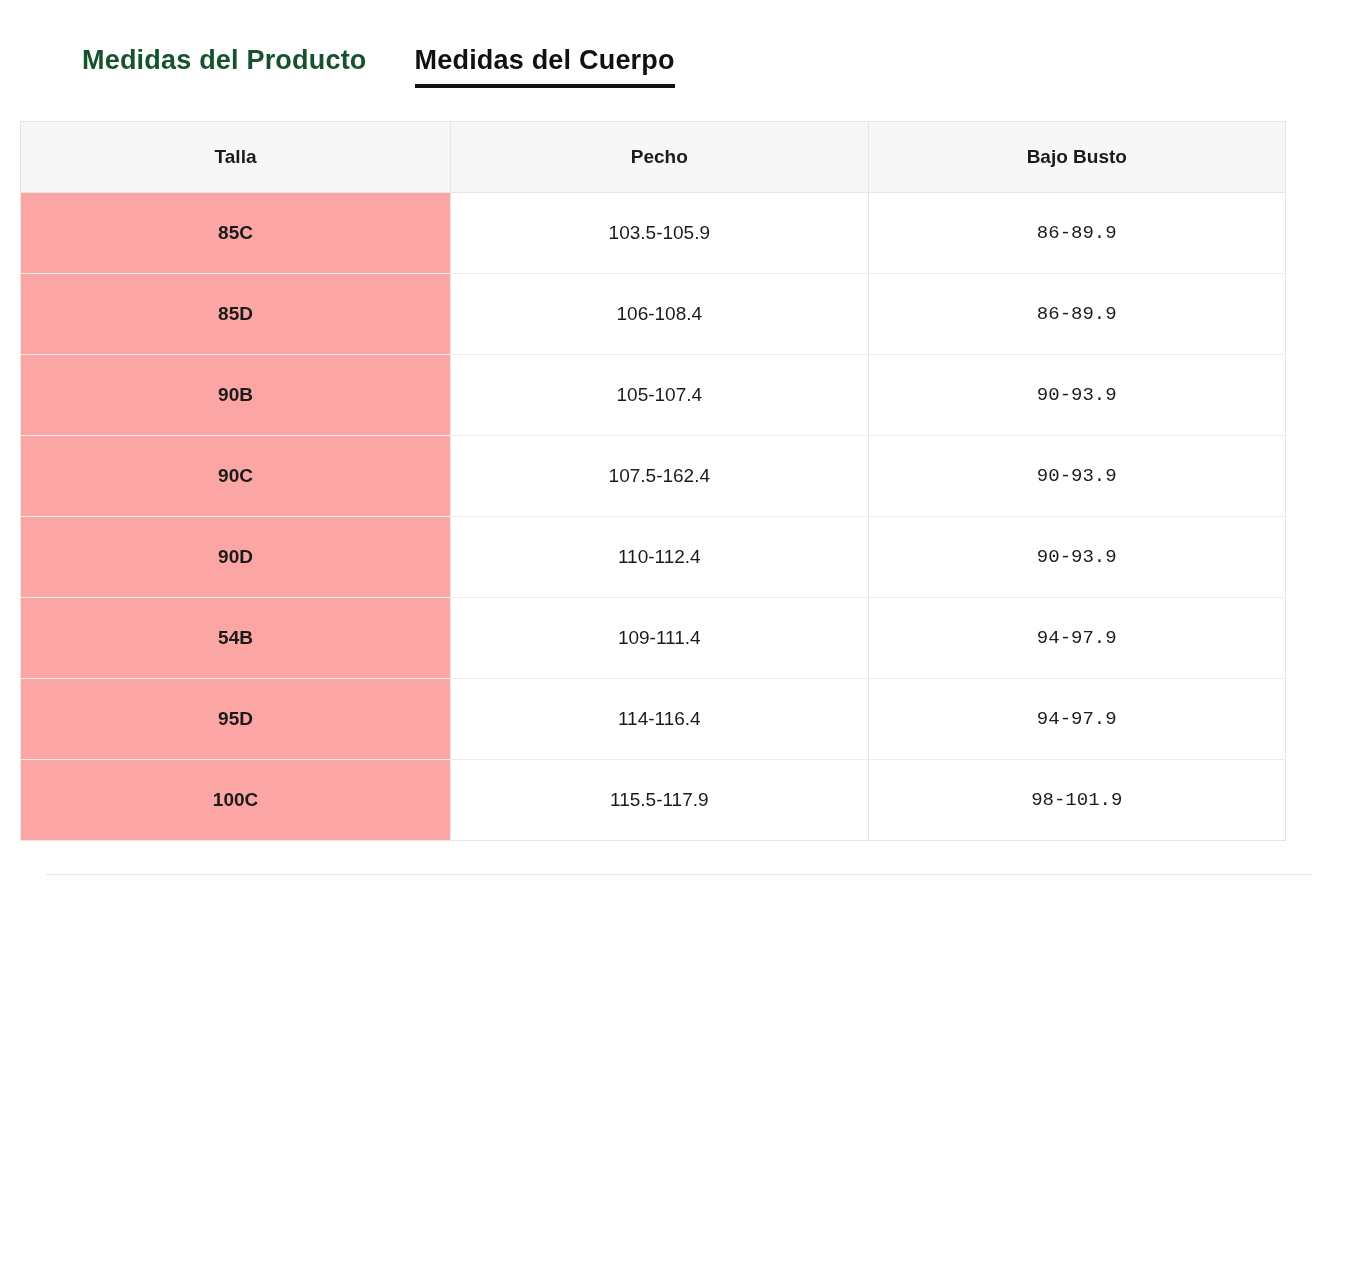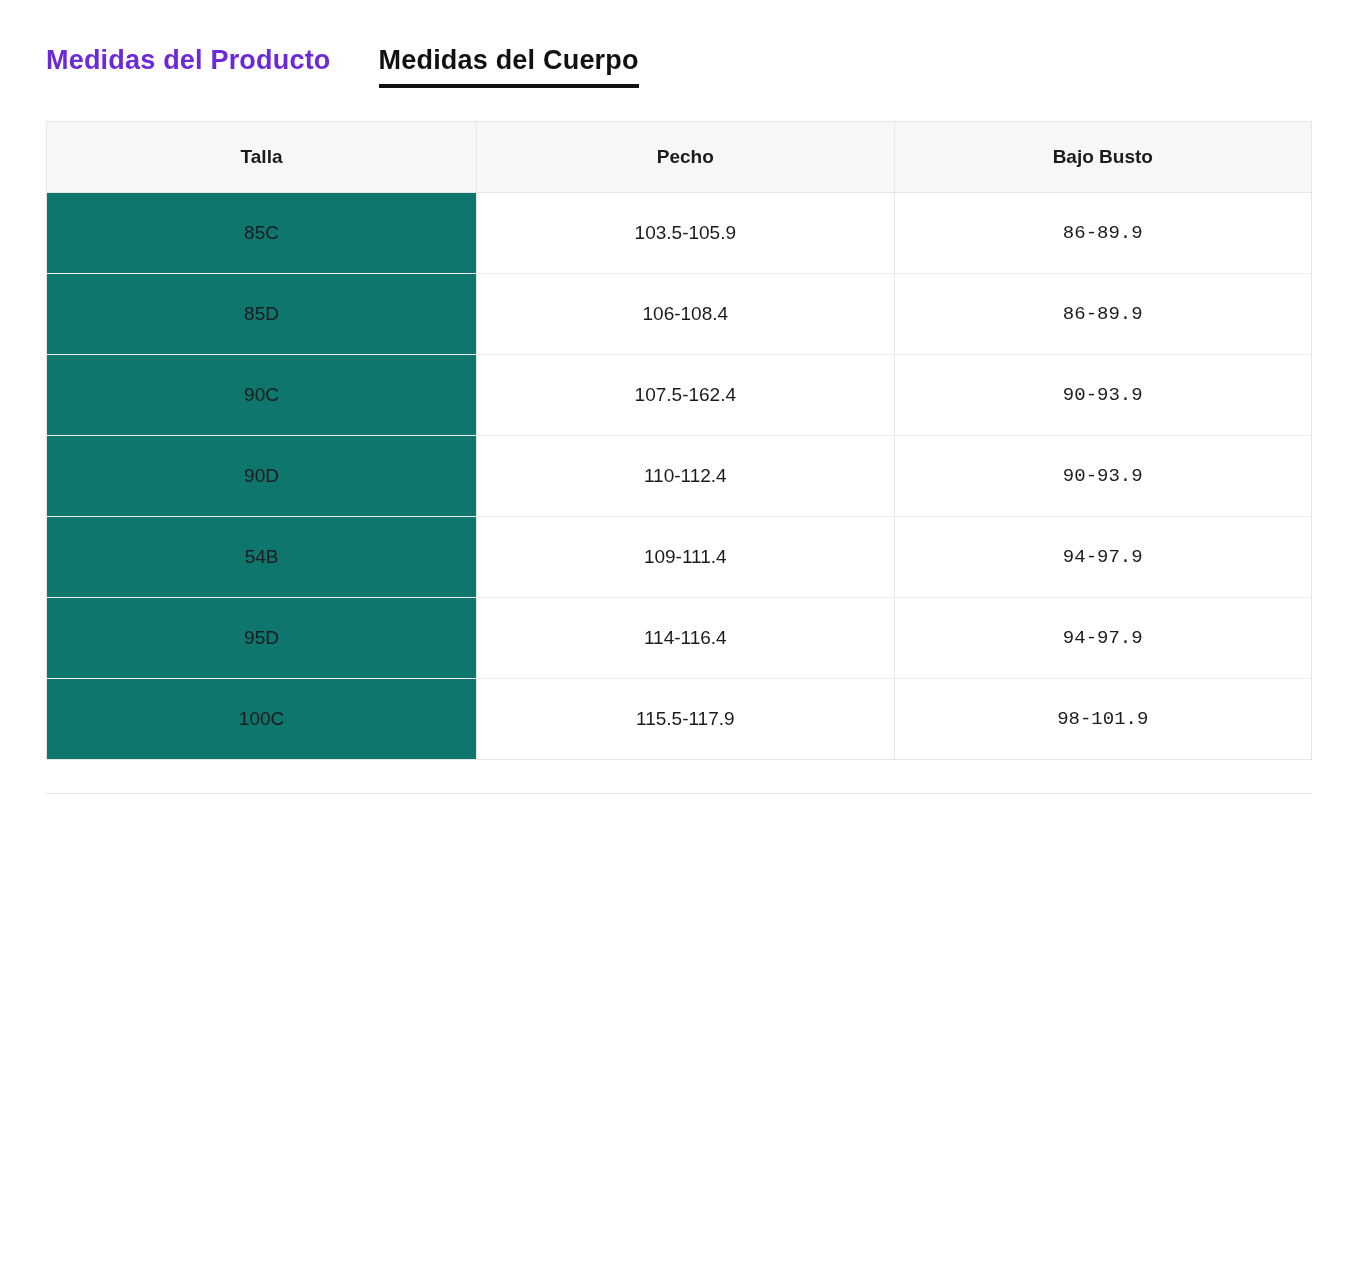--- a/index.html
+++ b/index.html
@@ -31,30 +31,31 @@
     font-size: 27px;
     font-weight: bold;
     letter-spacing: 0.2px;
     line-height: 1.2;
     padding-bottom: 8px;
     cursor: pointer;
     user-select: none;
     white-space: nowrap;
   }
   .tab.inactive {
-    color: #6d28d9;
+    color: #14532d;
     border-bottom: 4px solid transparent;
+    margin-left: 36px;
   }
   .tab.active {
     color: #111111;
     border-bottom: 4px solid #111111;
   }
   
   .table-wrap {
-    padding: 0 46px;
+    padding: 0 20px;
     box-sizing: border-box;
     margin-top: 33px;
   }
   table.size-table {
     width: 1266px;
     border-collapse: collapse;
     table-layout: fixed;
     border: 1px solid #e6e6e6;
   }
   table.size-table col.c0 { width: 34%; }
@@ -75,22 +76,22 @@
     font-size: 19px;
     text-align: center;
     padding: 29px 10px;
     border-right: 1px solid #e6e6e6;
     border-bottom: 1px solid #ededed;
     color: #1b1b1b;
   }
   table.size-table tbody td:last-child { border-right: none; font-family: Liberation Mono, monospace; }
   table.size-table tbody tr:last-child td { border-bottom: none; }
   table.size-table tbody td.talla {
-    background: #0f766e;
-    font-weight: normal;
+    background: #fca5a5;
+    font-weight: bold;
   }
   
   .footnote {
     padding: 0 46px;
     box-sizing: border-box;
     margin-top: 30px;
     font-size: 19px;
     color: #444444;
     line-height: 1.4;
   }
@@ -133,20 +134,25 @@
           <td class="talla">85C</td>
           <td>103.5-105.9</td>
           <td>86-89.9</td>
         </tr>
         <tr>
           <td class="talla">85D</td>
           <td>106-108.4</td>
           <td>86-89.9</td>
         </tr>
         <tr>
+          <td class="talla">90B</td>
+          <td>105-107.4</td>
+          <td>90-93.9</td>
+        </tr>
+        <tr>
           <td class="talla">90C</td>
           <td>107.5-162.4</td>
           <td>90-93.9</td>
         </tr>
         <tr>
           <td class="talla">90D</td>
           <td>110-112.4</td>
           <td>90-93.9</td>
         </tr>
         <tr>

